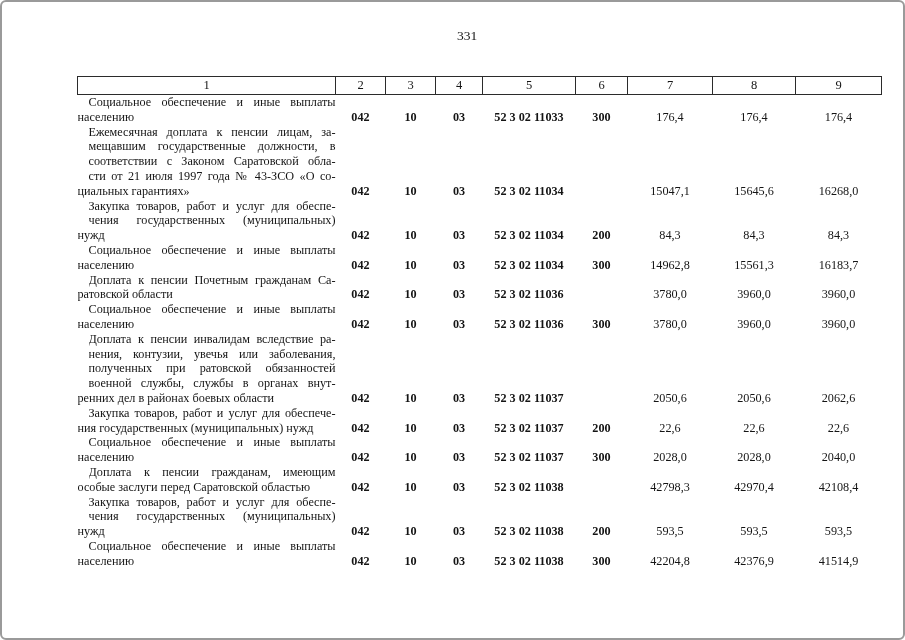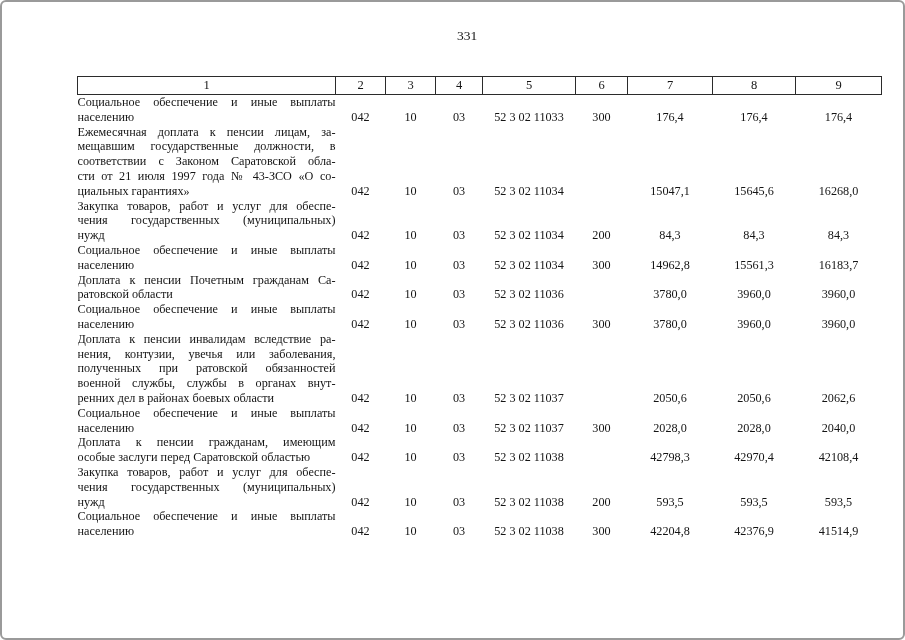--- a/index.html
+++ b/index.html
@@ -55,28 +55,29 @@
   table.budget tbody td {
     vertical-align: bottom;
     padding: 0;
   }
   td.c1 { padding: 0 3px 0 6px; }
   .jline {
     text-align: justify;
     text-align-last: justify;
     height: 14.8px;
     overflow: hidden;
+    margin-left: 11px;
   }
   .lline {
     text-align: left;
     height: 14.8px;
     overflow: hidden;
     white-space: nowrap;
   }
-  td.cnum { text-align: center; }
+  td.cnum { text-align: center; font-weight: bold; }
   td.cval { text-align: center; padding-right: 9px; }
 </style>
 </head>
 <body>
 
 <div class="page">
   <div class="page-number">331</div>
 
   <table class="budget">
     <colgroup>
@@ -204,20 +205,34 @@
           <td class="cnum">10</td>
           <td class="cnum">03</td>
           <td class="cnum">52 3 02 11037</td>
           <td class="cnum"></td>
           <td class="cval">2050,6</td>
           <td class="cval">2050,6</td>
           <td class="cval">2062,6</td>
         </tr>
         <tr>
           <td class="c1">
+            <div class="jline">Закупка товаров, работ и услуг для обеспече-</div>
+            <div class="lline">ния государственных (муниципальных) нужд</div>
+          </td>
+          <td class="cnum">042</td>
+          <td class="cnum">10</td>
+          <td class="cnum">03</td>
+          <td class="cnum">52 3 02 11037</td>
+          <td class="cnum">200</td>
+          <td class="cval">22,6</td>
+          <td class="cval">22,6</td>
+          <td class="cval">22,6</td>
+        </tr>
+        <tr>
+          <td class="c1">
             <div class="jline">Социальное обеспечение и иные выплаты</div>
             <div class="lline">населению</div>
           </td>
           <td class="cnum">042</td>
           <td class="cnum">10</td>
           <td class="cnum">03</td>
           <td class="cnum">52 3 02 11037</td>
           <td class="cnum">300</td>
           <td class="cval">2028,0</td>
           <td class="cval">2028,0</td>

